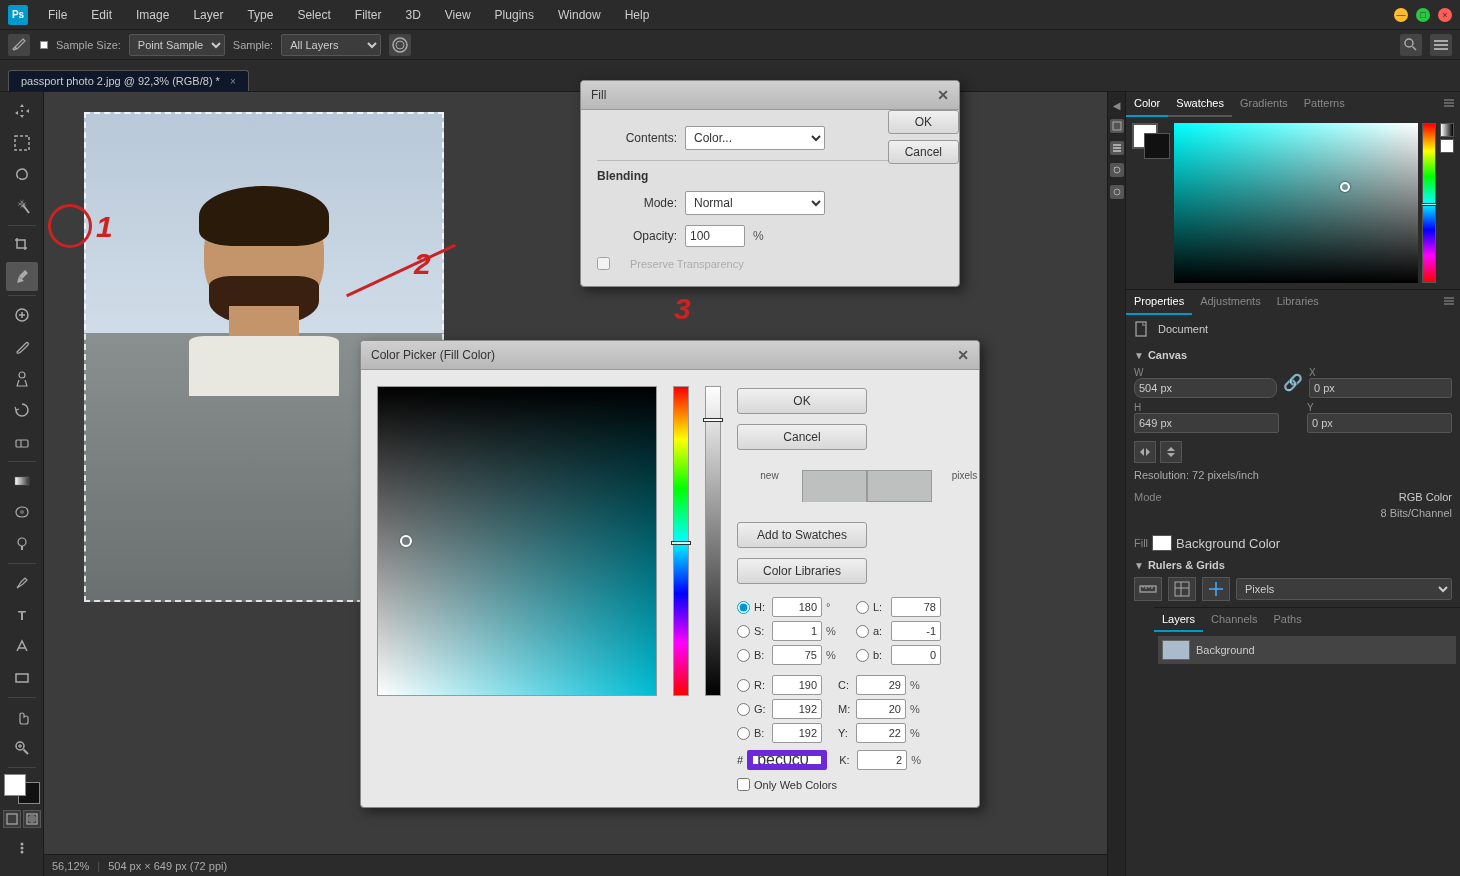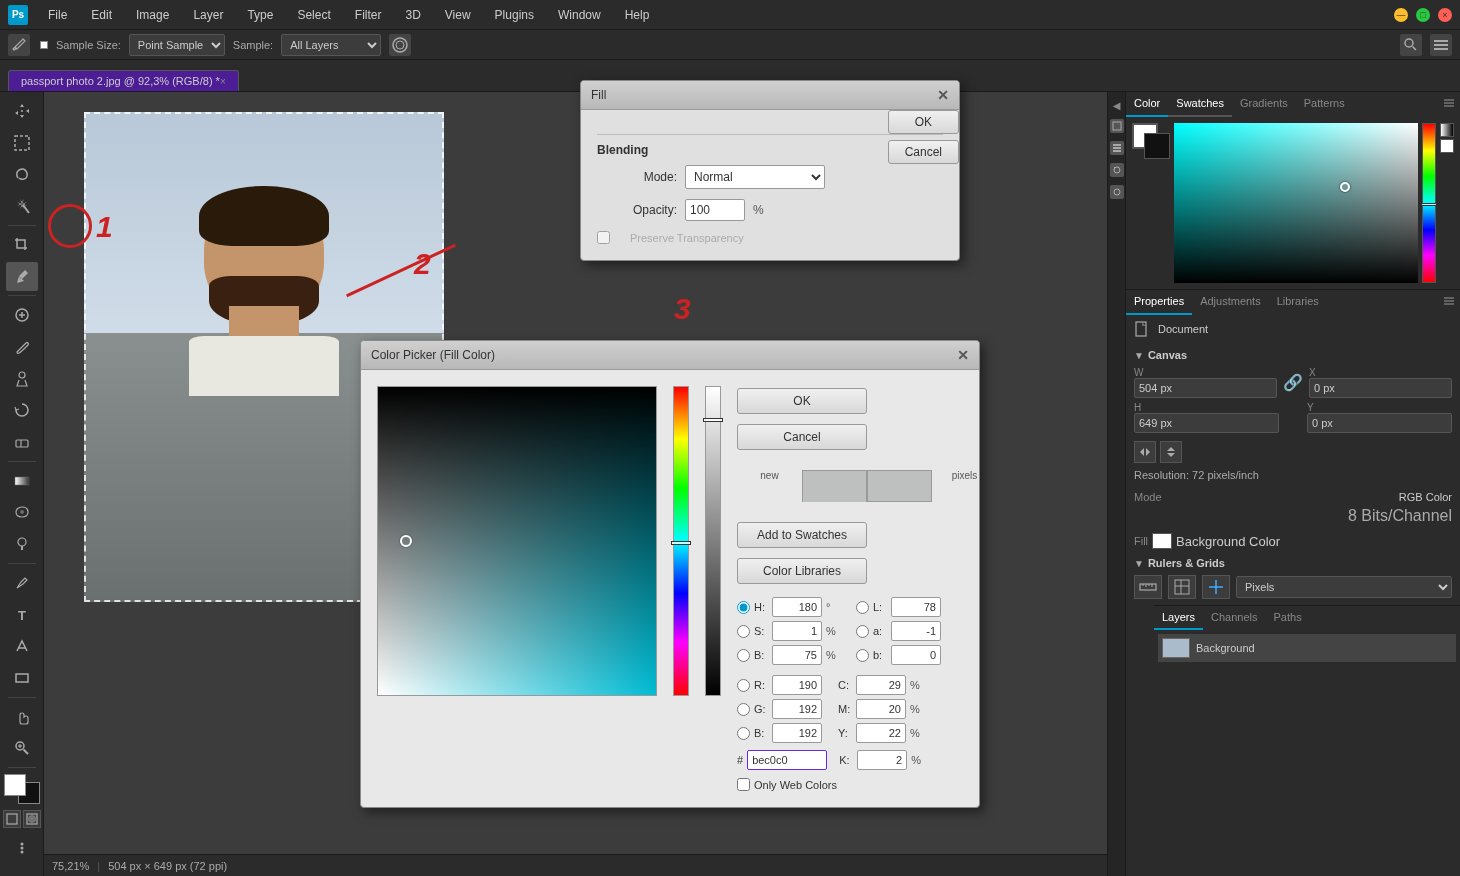--- a/index.html
+++ b/index.html
@@ -16,21 +16,21 @@
     .win-btn.close { background: #ff5f57; }
     
     
     .toolbar { background: #2b2b2b; height: 30px; display: flex; align-items: center; padding: 0 8px; gap: 8px; border-bottom: 1px solid #1a1a1a; }
     .toolbar-label { color: #aaa; font-size: 11px; }
     .toolbar-select { background: #3c3c3c; color: #ccc; border: 1px solid #555; height: 22px; font-size: 11px; padding: 0 4px; border-radius: 2px; }
     .toolbar-icon { width: 22px; height: 22px; background: #444; border-radius: 2px; display: flex; align-items: center; justify-content: center; color: #ccc; font-size: 12px; cursor: pointer; }
     
     
     .tab-bar { background: #2b2b2b; height: 32px; display: flex; align-items: flex-end; padding: 0 8px; border-bottom: 1px solid #1a1a1a; }
-    .tab { background: #4c1d95; border: 1px solid #555; border-bottom: none; padding: 4px 12px; font-size: 11px; color: #ccc; cursor: pointer; border-radius: 3px 3px 0 0; display: flex; align-items: center; gap: 0; }
+    .tab { background: #0f172a; border: 1px solid #555; border-bottom: none; padding: 4px 12px; font-size: 11px; color: #ccc; cursor: pointer; border-radius: 3px 3px 0 0; display: flex; align-items: center; gap: 10px; }
     .tab .close-tab { color: #888; font-size: 10px; cursor: pointer; }
     
     
     .main-layout { display: flex; height: calc(876px - 30px - 30px - 32px); }
     
     
     .tools-panel { width: 44px; background: #2b2b2b; border-right: 1px solid #1a1a1a; display: flex; flex-direction: column; align-items: center; padding: 4px 0; gap: 2px; }
     .tool-btn { width: 32px; height: 32px; display: flex; align-items: center; justify-content: center; color: #ccc; cursor: pointer; border-radius: 2px; font-size: 14px; }
     .tool-separator { width: 28px; height: 1px; background: #444; margin: 2px 0; }
     
@@ -62,21 +62,21 @@
     .cp-alpha-bar { width: 16px; height: 310px; background: linear-gradient(to bottom, white, black); border: 1px solid #999; position: relative; cursor: pointer; }
     .cp-right { flex: 1; display: flex; flex-direction: column; gap: 6px; }
     .cp-row { display: flex; align-items: center; gap: 4px; margin: 1px 0; }
     .cp-radio { accent-color: #0099cc; }
     .cp-field-label { font-size: 11px; color: #333; width: 14px; }
     .cp-input { width: 50px; background: white; border: 1px solid #999; height: 20px; font-size: 11px; padding: 0 4px; border-radius: 2px; color: #333; text-align: right; }
     .cp-unit { font-size: 11px; color: #555; width: 14px; }
     .cp-btn { background: linear-gradient(to bottom, #f0f0f0, #d8d8d8); border: 1px solid #999; padding: 5px 14px; font-size: 12px; cursor: pointer; border-radius: 3px; color: #333; width: 130px; text-align: center; margin: 2px 0; }
     .cp-hex-row { display: flex; align-items: center; gap: 4px; margin-top: 4px; }
     .cp-hex-label { font-size: 11px; color: #333; }
-    .cp-hex-input { width: 80px; background: white; border: 1px solid #6d28d9; height: 20px; font-size: 11px; padding: 0 4px; border-radius: 2px; color: #333; }
+    .cp-hex-input { width: 80px; background: white; border: 6px solid #6d28d9; height: 20px; font-size: 16px; padding: 0 4px; border-radius: 2px; color: #333; }
     .cp-checkbox-row { display: flex; align-items: center; gap: 4px; margin-top: 6px; }
     .cp-checkbox-label { font-size: 11px; color: #333; }
 
     
     .cp-gradient-inner {
       width: 100%;
       height: 100%;
       background: 
         linear-gradient(to bottom, rgba(0,0,0,1) 0%, rgba(0,0,0,0) 100%),
         linear-gradient(to right, rgba(255,255,255,1) 0%, rgba(0,188,212,1) 100%);
@@ -345,21 +345,21 @@
     <div style="position:absolute;top:112px;left:4px;width:44px;height:44px;border:3px solid #cc2222;border-radius:50;pointer-events:none;border-radius:50%;"></div>
     <div style="position:absolute;top:118px;left:52px;color:#cc2222;font-size:30px;font-weight:bold;font-style:italic;pointer-events:none;">1</div>
 
     <div style="position:absolute;top:155px;left:370px;color:#cc2222;font-size:30px;font-weight:bold;font-style:italic;pointer-events:none;">2</div>
 
     <div style="position:absolute;top:177px;left:297px;width:120px;height:3px;background:#cc2222;transform:rotate(-25deg);pointer-events:none;"></div>
 
     <div style="position:absolute;top:200px;left:630px;color:#cc2222;font-size:30px;font-weight:bold;font-style:italic;pointer-events:none;z-index:300;">3</div>
 
     <div class="canvas-status">
-      <span>75,21%</span>
+      <span>56,12%</span>
       <span style="margin:0 8px;color:#555;">|</span>
       <span>504 px × 649 px (72 ppi)</span>
     </div>
   </div>
 
   <div style="width:18px;background:#252525;border-left:1px solid #1a1a1a;display:flex;flex-direction:column;align-items:center;padding:8px 0;gap:8px;">
     <div style="color:#888;font-size:10px;cursor:pointer;writing-mode:vertical-lr;">◀</div>
     <div style="width:14px;height:14px;background:#555;border-radius:2px;display:flex;align-items:center;justify-content:center;cursor:pointer;">
       <svg width="10" height="10" viewBox="0 0 10 10">
           <rect x="1" y="1" width="8" height="8" fill="none" stroke="#aaa" stroke-width="1"></rect>
@@ -450,21 +450,21 @@
           </div>
 
           <div style="margin-bottom:8px;">
             <div style="display:flex;align-items:center;gap:4px;margin-bottom:6px;cursor:pointer;">
               <span style="color:#aaa;font-size:10px;">▼</span>
               <span style="font-size:11px;color:#ccc;font-weight:bold;">Canvas</span>
             </div>
             <div style="display:grid;grid-template-columns:1fr auto 1fr;gap:4px;align-items:center;margin-bottom:4px;">
               <div>
                 <div style="font-size:10px;color:#888;">W</div>
-                <input style="background: rgb(60, 60, 60); border: 1px solid rgb(85, 85, 85); color: rgb(204, 204, 204); height: 20px; font-size: 11px; padding: 0px 4px; border-radius: 2px; width: 100%;" value="504 px">
+                <input style="background: rgb(60, 60, 60); border: 1px solid rgb(85, 85, 85); color: rgb(204, 204, 204); height: 20px; font-size: 11px; padding: 0px 4px; border-radius: 8px; width: 100%;" value="504 px">
               </div>
               <div style="color:#666;font-size:16px;cursor:pointer;padding:0 2px;">🔗</div>
               <div>
                 <div style="font-size:10px;color:#888;">X</div>
                 <input style="background: rgb(60, 60, 60); border: 1px solid rgb(85, 85, 85); color: rgb(204, 204, 204); height: 20px; font-size: 11px; padding: 0px 4px; border-radius: 2px; width: 100%;" value="0 px">
               </div>
             </div>
             <div style="display:grid;grid-template-columns:1fr auto 1fr;gap:4px;align-items:center;">
               <div>
                 <div style="font-size:10px;color:#888;">H</div>
@@ -498,21 +498,21 @@
 
           <div style="font-size:11px;color:#aaa;margin-bottom:10px;">
             <span>Resolution:</span>
             <span>72 pixels/inch</span>
           </div>
 
           <div style="display:flex;justify-content:space-between;margin-bottom:4px;">
             <span style="font-size:11px;color:#888;">Mode</span>
             <span style="font-size:11px;color:#ccc;">RGB Color</span>
           </div>
-          <div style="text-align:right;font-size:16px;color:#aaa;margin-bottom:8px;">8 Bits/Channel</div>
+          <div style="text-align:right;font-size:11px;color:#aaa;margin-bottom:16px;">8 Bits/Channel</div>
 
           <div style="display:flex;align-items:center;gap:4px;margin-bottom:8px;">
             <span style="font-size:11px;color:#888;">Fill</span>
             <div style="width:20px;height:16px;background:white;border:1px solid #555;"></div>
             <span style="font-size:13px;color:#ccc;">Background Color</span>
           </div>
 
           <div>
             <div style="display:flex;align-items:center;gap:4px;margin-bottom:6px;cursor:pointer;">
               <span style="color:#aaa;font-size:10px;">▼</span>
@@ -574,20 +574,26 @@
     <span>Fill</span>
     <button class="dialog-close">✕</button>
   </div>
   <div class="dialog-body" style="position:relative;">
 
     <div style="position:absolute;right:0;top:0;display:flex;flex-direction:column;gap:6px;">
       <button class="dialog-btn">OK</button>
       <button class="dialog-btn">Cancel</button>
     </div>
 
+    <div class="dialog-row">
+      <span class="dialog-label">Contents:</span>
+      <select class="dialog-select" style="min-width:140px;">
+        <option>Color...</option>
+      </select>
+    </div>
 
     <div class="dialog-separator"></div>
 
     <div style="font-weight:bold;color:#333;font-size:12px;margin-bottom:8px;">Blending</div>
 
     <div class="dialog-row">
       <span class="dialog-label">Mode:</span>
       <select class="dialog-select" style="min-width:140px;">
         <option>Normal</option>
       </select>

